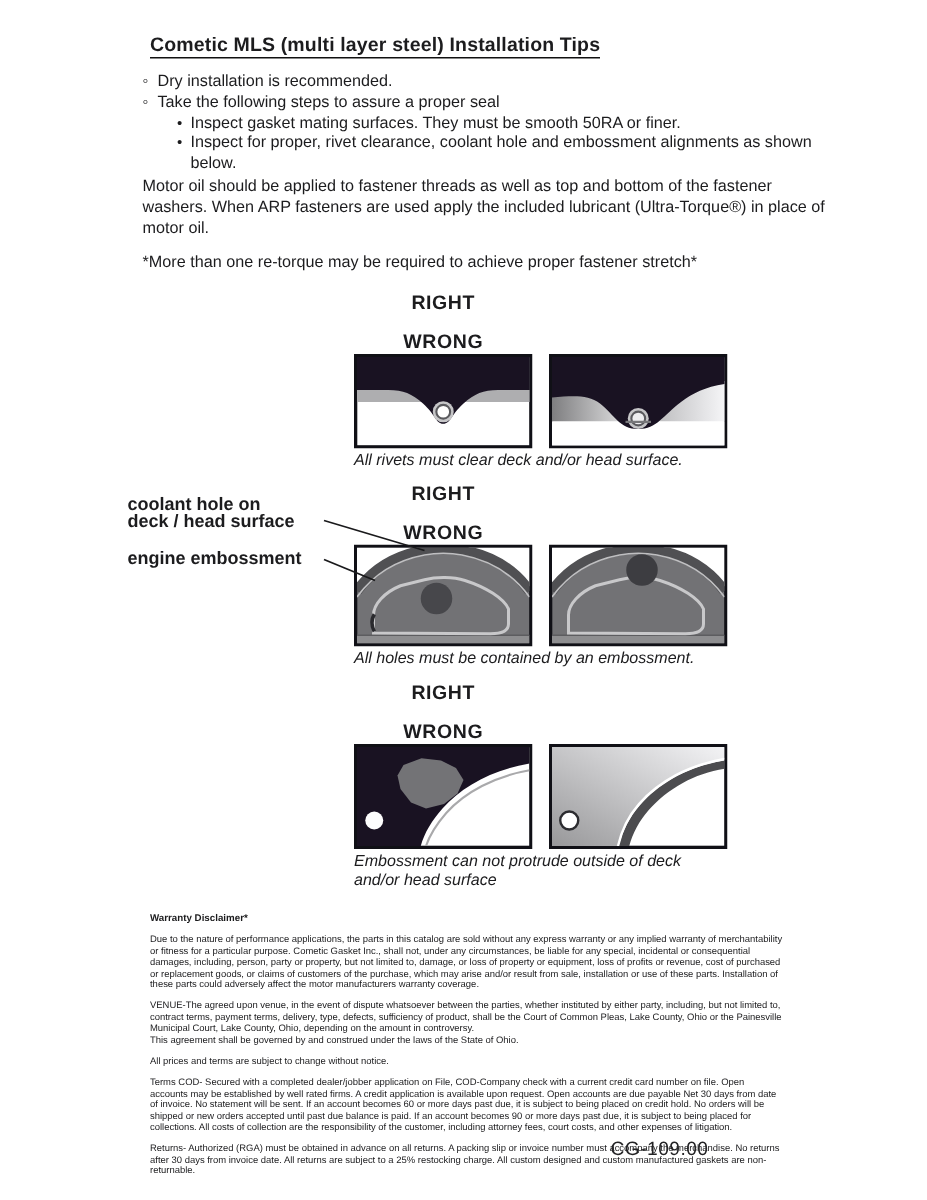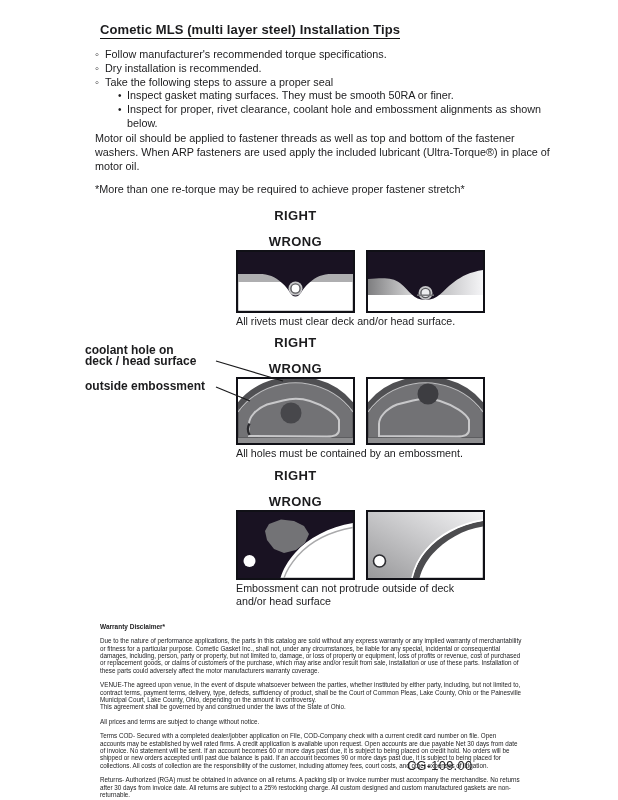--- a/index.html
+++ b/index.html
@@ -27,21 +27,21 @@
   .h2{font-size:12.5px;font-weight:700;margin:17px 0 7px 0;}
   p.body{font-size:10.8px;line-height:14px;width:458px;margin:0 0 9px 0;}
   p.body.note{margin-top:3px;}
 
   .figures{margin-left:141px;margin-top:12px;}
   .pair{position:relative;width:249px;margin-bottom:7px;}
   .headers{display:flex;gap:11px;flex-direction:column;}
   .hdr{width:119px;text-align:center;font-size:13px;font-weight:700;letter-spacing:.4px;}
   .panels{display:flex;gap:11px;margin-top:1px;}
   svg.panel{display:block;}
-  .caption{font-size:10.7px;margin-top:2px;white-space:pre-line;line-height:13.5px;width:280px;}
+  .caption{font-size:10.7px;margin-top:2px;white-space:pre-line;line-height:13.5px;width:280px;font-style:italic;}
 
   .fig-label{position:absolute;width:130px;left:-151px;
     font-size:12px;line-height:10.5px;font-weight:bold;}
   .lbl-coolant{top:10px;}
   .lbl-emboss{top:46px;}
   .connectors{position:absolute;left:-28px;top:16px;width:100px;height:60px;
     pointer-events:none;z-index:5;}
 
   .fineprint{margin-top:14px;margin-left:5px;width:422px;font-size:6.3px;
     line-height:7.4px;color:#1b1b1d;}
@@ -53,24 +53,20 @@
 </style>
 </head>
 <body>
 
 <div class="page">
   <div class="content">
 
     <h1 class="title">Cometic MLS (multi layer steel) Installation Tips</h1>
 
     <div class="tips">
-      <div class="tip">
-        <span class="b"></span>
-        <span>Follow manufacturer's recommended torque specifications.</span>
-      </div>
       <div class="tip">
         <span class="b"></span>
         <span>Dry installation is recommended.</span>
       </div>
       <div class="tip">
         <span class="b"></span>
         <span>Take the following steps to assure a proper seal</span>
       </div>
       <div class="tip sub">
         <span class="b"></span>
@@ -121,21 +117,21 @@
           </svg>
         </div>
         <div class="caption">All rivets must clear deck and/or head surface.</div>
       </div>
 
       <div class="pair">
         <div class="fig-label lbl-coolant">
           <div>coolant hole on</div>
           <div>deck / head surface</div>
         </div>
-        <div class="fig-label lbl-emboss">outside embossment</div>
+        <div class="fig-label lbl-emboss">engine embossment</div>
         <svg class="connectors" viewBox="0 0 100 60">
           <line x1="8" y1="10" x2="75" y2="30" stroke="#1a1a1c" stroke-width="1.2"></line>
           <line x1="8" y1="36" x2="42" y2="50" stroke="#1a1a1c" stroke-width="1.2"></line>
         </svg>
         <div class="headers">
           <span class="hdr">RIGHT</span>
           <span class="hdr">WRONG</span>
         </div>
         <div class="panels">
           <svg class="panel" width="119" height="68" viewBox="0 0 119 68">

